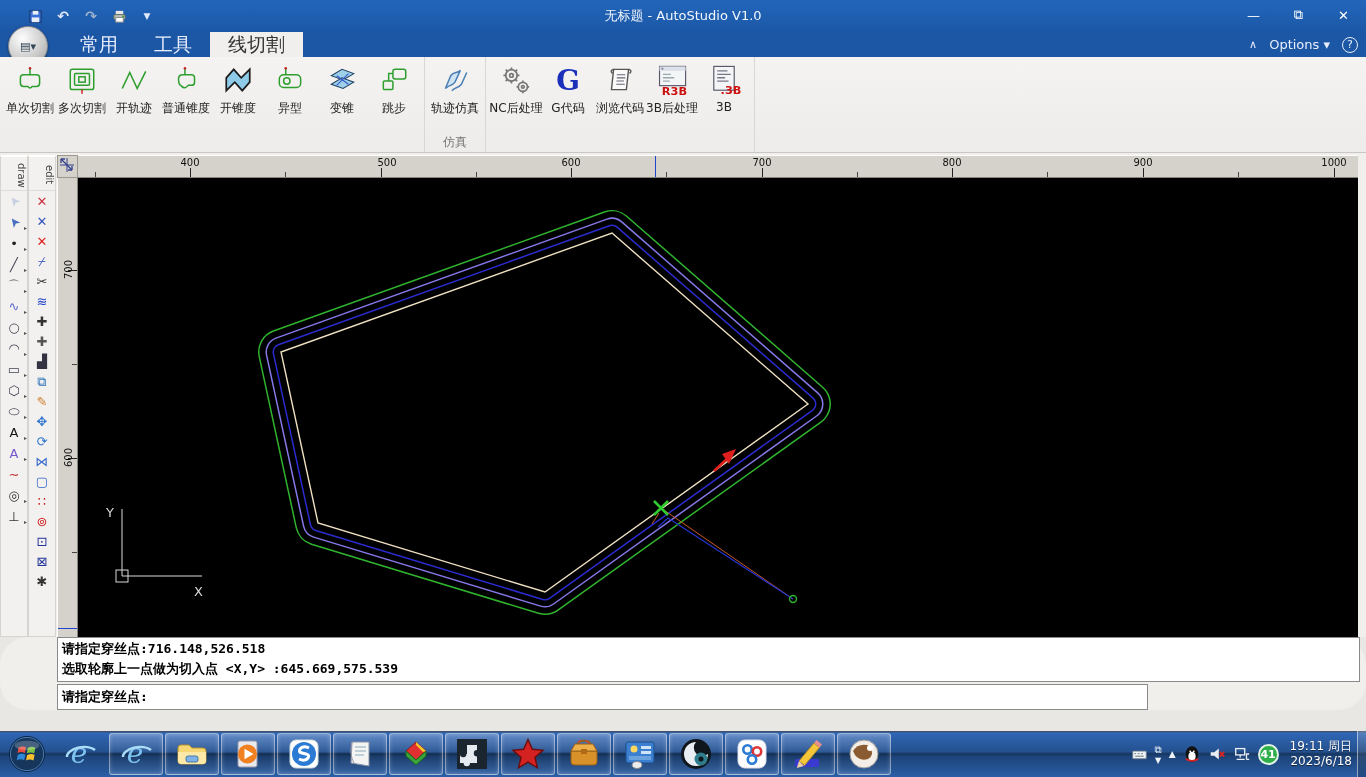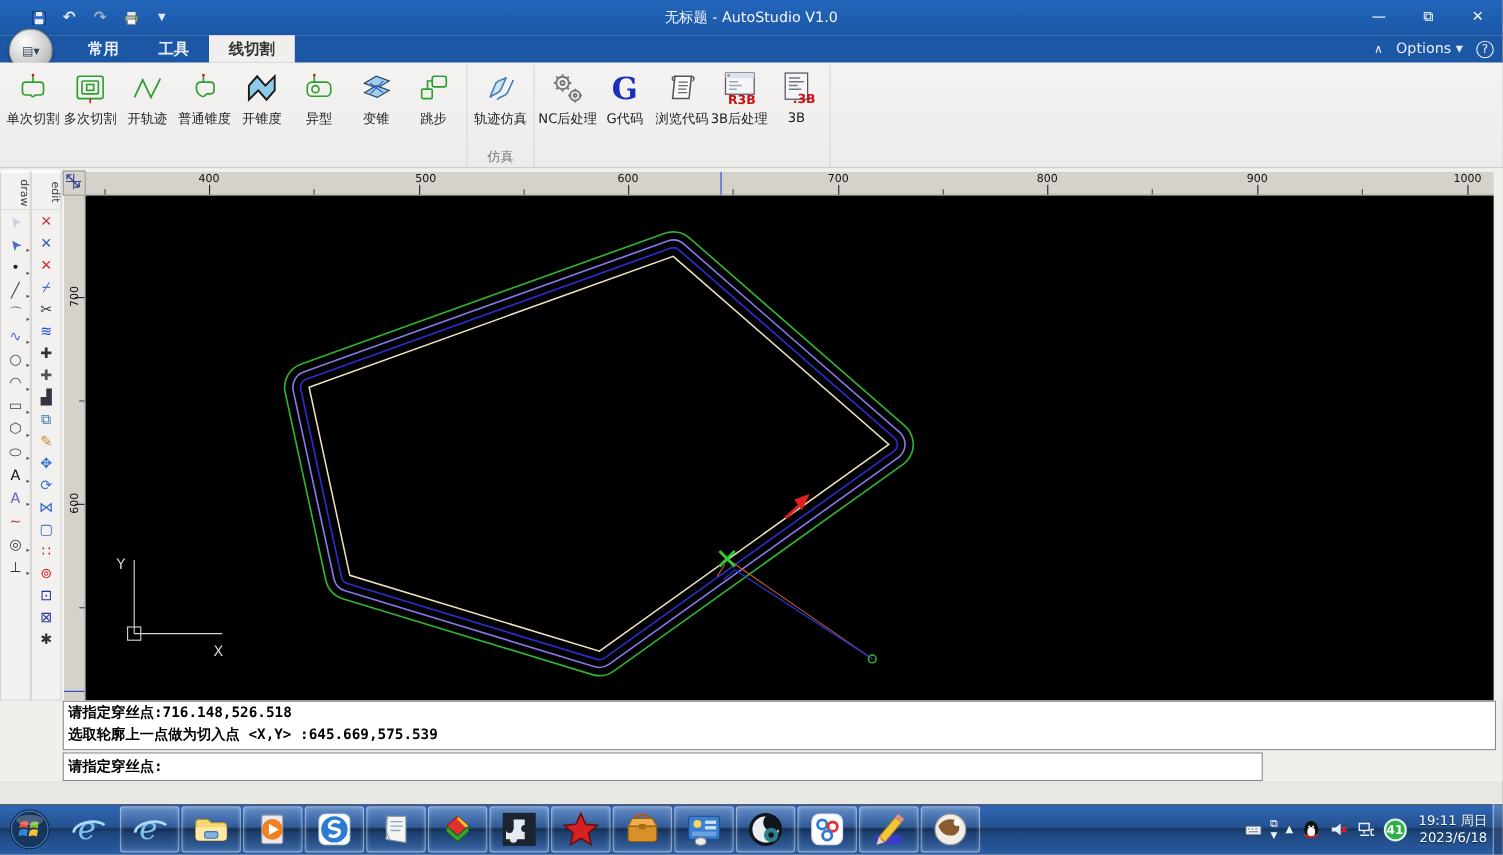--- a/index.html
+++ b/index.html
@@ -11,21 +11,21 @@
   .qat { position:absolute; left:26px; top:4px; display:flex; align-items:center; gap:10px; height:24px; }
   .qat .qbtn { width:18px; height:18px; display:flex; align-items:center; justify-content:center; font-size:14px; color:#dfe8fa; cursor:default; }
   .win-title { position:absolute; left:0; right:0; top:0; height:32px; display:flex; align-items:center; justify-content:center; font-size:13px; color:#f2f6fc; }
   .win-controls { position:absolute; right:0; top:0; height:30px; display:flex; }
   .win-controls .wc { width:45px; height:30px; display:flex; align-items:center; justify-content:center; font-size:13px; color:#fff; }
 
   
   .tabrow { position:absolute; left:0; top:32px; width:1366px; height:25px; background:#1c57a6; }
   .appbtn { position:absolute; left:8px; top:-6px; width:40px; height:40px; border-radius:50%; background:radial-gradient(circle at 35% 30%, #fdfdfd, #c9c9c9 60%, #9a9a9a); border:1px solid #8a8a8a; box-shadow:0 1px 3px rgba(0,0,0,.4); display:flex; align-items:center; justify-content:center; color:#345; font-size:11px; }
   .tabs { position:absolute; left:62px; top:0; height:25px; display:flex; }
-  .tab { padding:0 18px; height:25px; display:flex; align-items:center; font-size:14px; color:#e8eefc;font-weight:bold; }
+  .tab { padding:0 18px; height:25px; display:flex; align-items:center; font-size:19px; color:#e8eefc; }
   .tab.active { background:#f0efed; color:#333; }
   .tab-right { position:absolute; right:8px; top:0; height:25px; display:flex; align-items:center; gap:12px; color:#e8eefc; font-size:13px; }
   .helpcirc { width:16px; height:16px; border:1.5px solid #e8eefc; border-radius:50%; font-size:11px; display:flex; align-items:center; justify-content:center; }
 
   
   .ribbon { position:absolute; left:0; top:57px; width:1366px; height:96px; background:linear-gradient(#f4f3f1,#edecea); border-bottom:1px solid #c9c7c4; display:flex; }
   .rgroup { height:95px; border-right:1px solid #d9d7d4; display:flex; flex-direction:column; padding:2px 4px 0 4px; }
   .rbtns { flex:1; display:flex; align-items:flex-start; }
   .rbtn { width:52px; padding:2px 1px; display:flex; flex-direction:column; align-items:center; gap:1px; border-radius:3px; }
   .rbtn .ric { width:34px; height:38px; display:flex; align-items:center; justify-content:center; }
@@ -50,21 +50,21 @@
   .h-ruler .tkm { position:absolute; bottom:0; width:1px; height:5px; background:#444; }
   .h-ruler .tkl { position:absolute; top:1px; font-size:10px; color:#111; transform:translateX(-50%); }
   .h-ruler .cur { position:absolute; top:0; bottom:0; width:1px; background:#2244cc; }
   .v-ruler .tkM { position:absolute; right:0; height:1px; width:9px; background:#222; }
   .v-ruler .tkm { position:absolute; right:0; height:1px; width:5px; background:#444; }
   .v-ruler .tkl { position:absolute; left:0px; font-size:10px; color:#111; transform:rotate(-90deg); transform-origin:center; width:20px; text-align:center; }
   .v-ruler .cur { position:absolute; left:0; right:0; height:1px; background:#2244cc; }
   .canvas { position:absolute; left:78px; top:25px; width:1280px; height:459px; background:#000; }
 
   
-  .cmd { position:absolute; left:0; top:637px; width:1366px; height:73px; background:#f0efec; font-family:"DejaVu Sans Mono","Liberation Mono",monospace; }
+  .cmd { position:absolute; left:0; top:637px; width:1366px; height:73px; background:#f0efec; font-family:"DejaVu Sans Mono","Liberation Mono",monospace;border-radius:28px; }
   .cmd-hist { position:absolute; left:57px; top:0; width:1303px; height:45px; background:#fff; border:1px solid #8a8a8a; padding:1px 4px; }
   .cmd-hist div { font-size:13px; font-weight:700; color:#000; line-height:20px; white-space:pre; }
   .cmd-input { position:absolute; left:57px; top:47px; width:1091px; height:26px; background:#fff; border:1px solid #8a8a8a; font-size:13px; font-weight:700; color:#000; padding:3px 4px; }
   .layer-box { position:absolute; left:1152px; top:47px; width:193px; height:26px; background:#fff; border:1px solid #444; font-size:13px; color:#000; padding:4px 0 0 34px; font-family:"DejaVu Sans","Liberation Sans",sans-serif; }
 
   
   .statusbar { position:absolute; left:0; top:710px; width:1366px; height:21px; background:#f0efec; border-top:1px solid #dcdad6; font-size:13px; }
   .sb-brand { position:absolute; left:8px; top:2px; color:#1a57b0; font-weight:700; }
   .sb-brand .b2 { font-weight:600; }
   .sb-ready { position:absolute; left:135px; top:2px; color:#333; }

